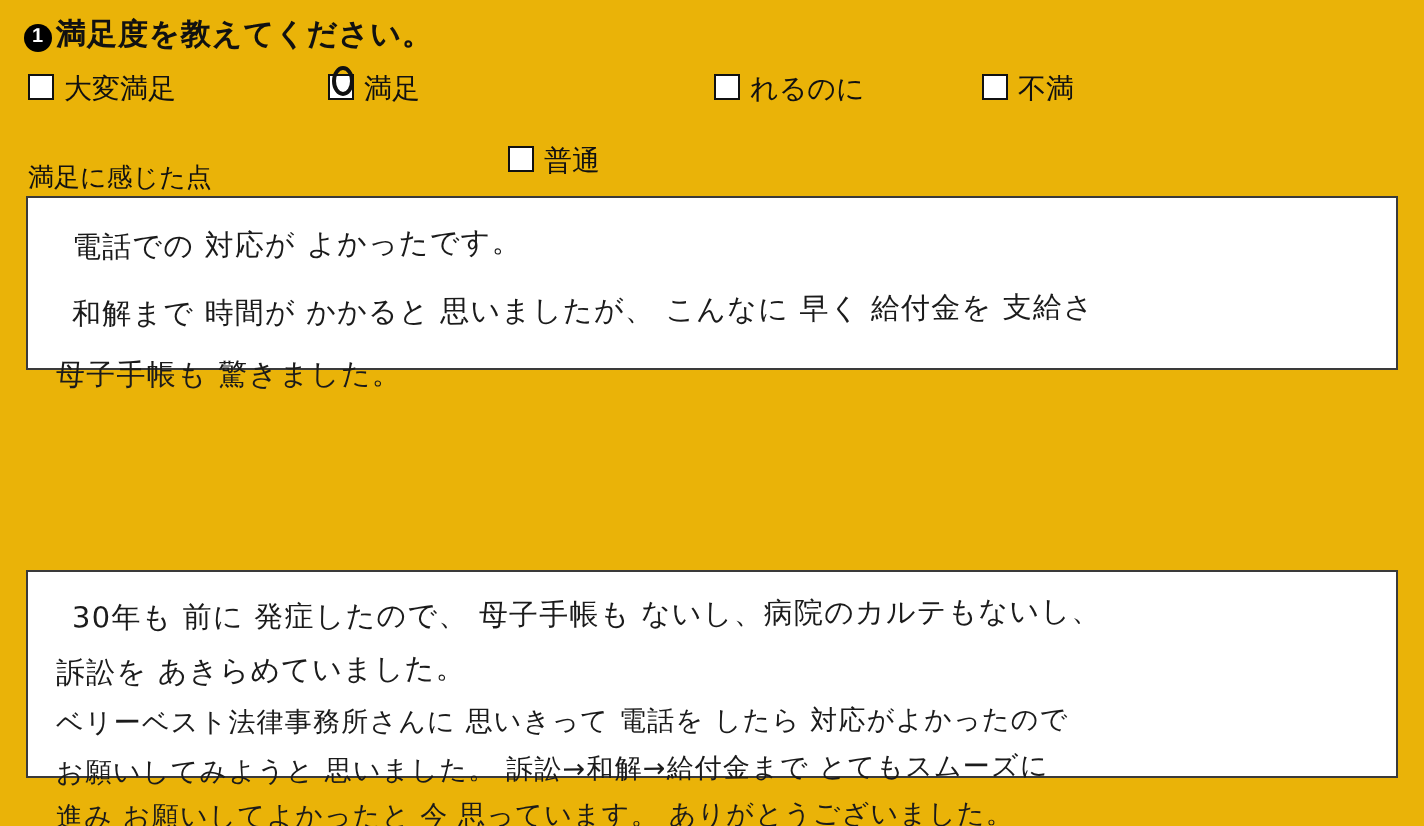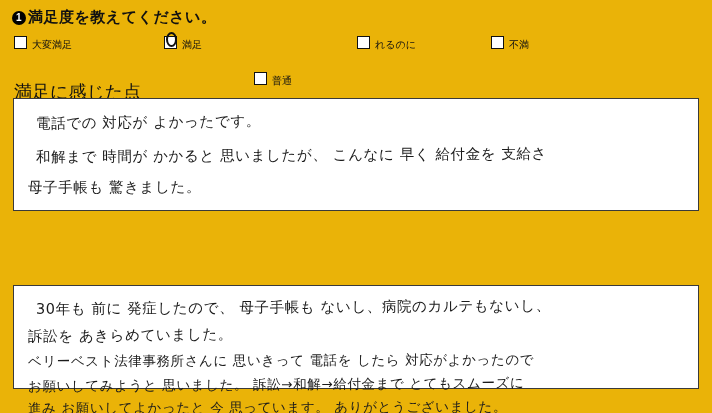--- a/index.html
+++ b/index.html
@@ -49,21 +49,21 @@
   
   .choice-row {
     position: absolute;
     left: 14px;
     top: 36px;
     width: 660px;
     height: 22px;
   }
   .choice {
     position: absolute;
-    font-size: 10px;
+    font-size: 14px;
     white-space: nowrap;
     color: #111;
   }
   .box {
     display: inline-block;
     width: 11px;
     height: 11px;
     border: 1px solid #111;
     margin-right: 5px;
     position: relative;
@@ -80,21 +80,21 @@
     border: 2px solid #111;
     border-radius: 50%;
     box-sizing: border-box;
   }
 
   
   .sub-label {
     position: absolute;
     left: 14px;
     top: 80px;
-    font-size: 18px;
+    font-size: 13px;
     color: #111;
   }
 
   
   .answer-box {
     position: absolute;
     border: 1px solid #3a3a3a;
     background: #ffffff;
     box-sizing: border-box;
   }
@@ -135,21 +135,21 @@
     <div class="choice" style="left:343px;">
       <span class="box"></span><span>れるのに</span>
     </div>
     <div class="choice" style="left:477px;text-align:center;">
       <span class="box"></span><span>不満</span>
     </div>
   </div>
 
   <div class="sub-label">満足に感じた点</div>
 
-  <div class="answer-box" style="left:13px; top:98px; width:686px; height:113px;">
+  <div class="answer-box" style="left:13px; top:98px; width:686px; height:87px;">
     <div class="hand tilt1" style="left:22px; top:14px;">電話での 対応が よかったです。</div>
     <div class="hand tilt2" style="left:22px; top:47px;">和解まで 時間が かかると 思いましたが、 こんなに 早く 給付金を 支給さ</div>
     <div class="hand tilt4" style="left:14px; top:79px;">母子手帳も 驚きました。</div>
   </div>
 
 
   <div class="answer-box" style="left:13px; top:285px; width:686px; height:104px;">
     <div class="hand tilt2" style="left:22px; top:12px;">30年も 前に 発症したので、 母子手帳も ないし、病院のカルテもないし、</div>
     <div class="hand tilt1" style="left:14px; top:40px;">訴訟を あきらめていました。</div>
     <div class="hand small tilt4" style="left:14px; top:66px;">ベリーベスト法律事務所さんに 思いきって 電話を したら 対応がよかったので</div>

